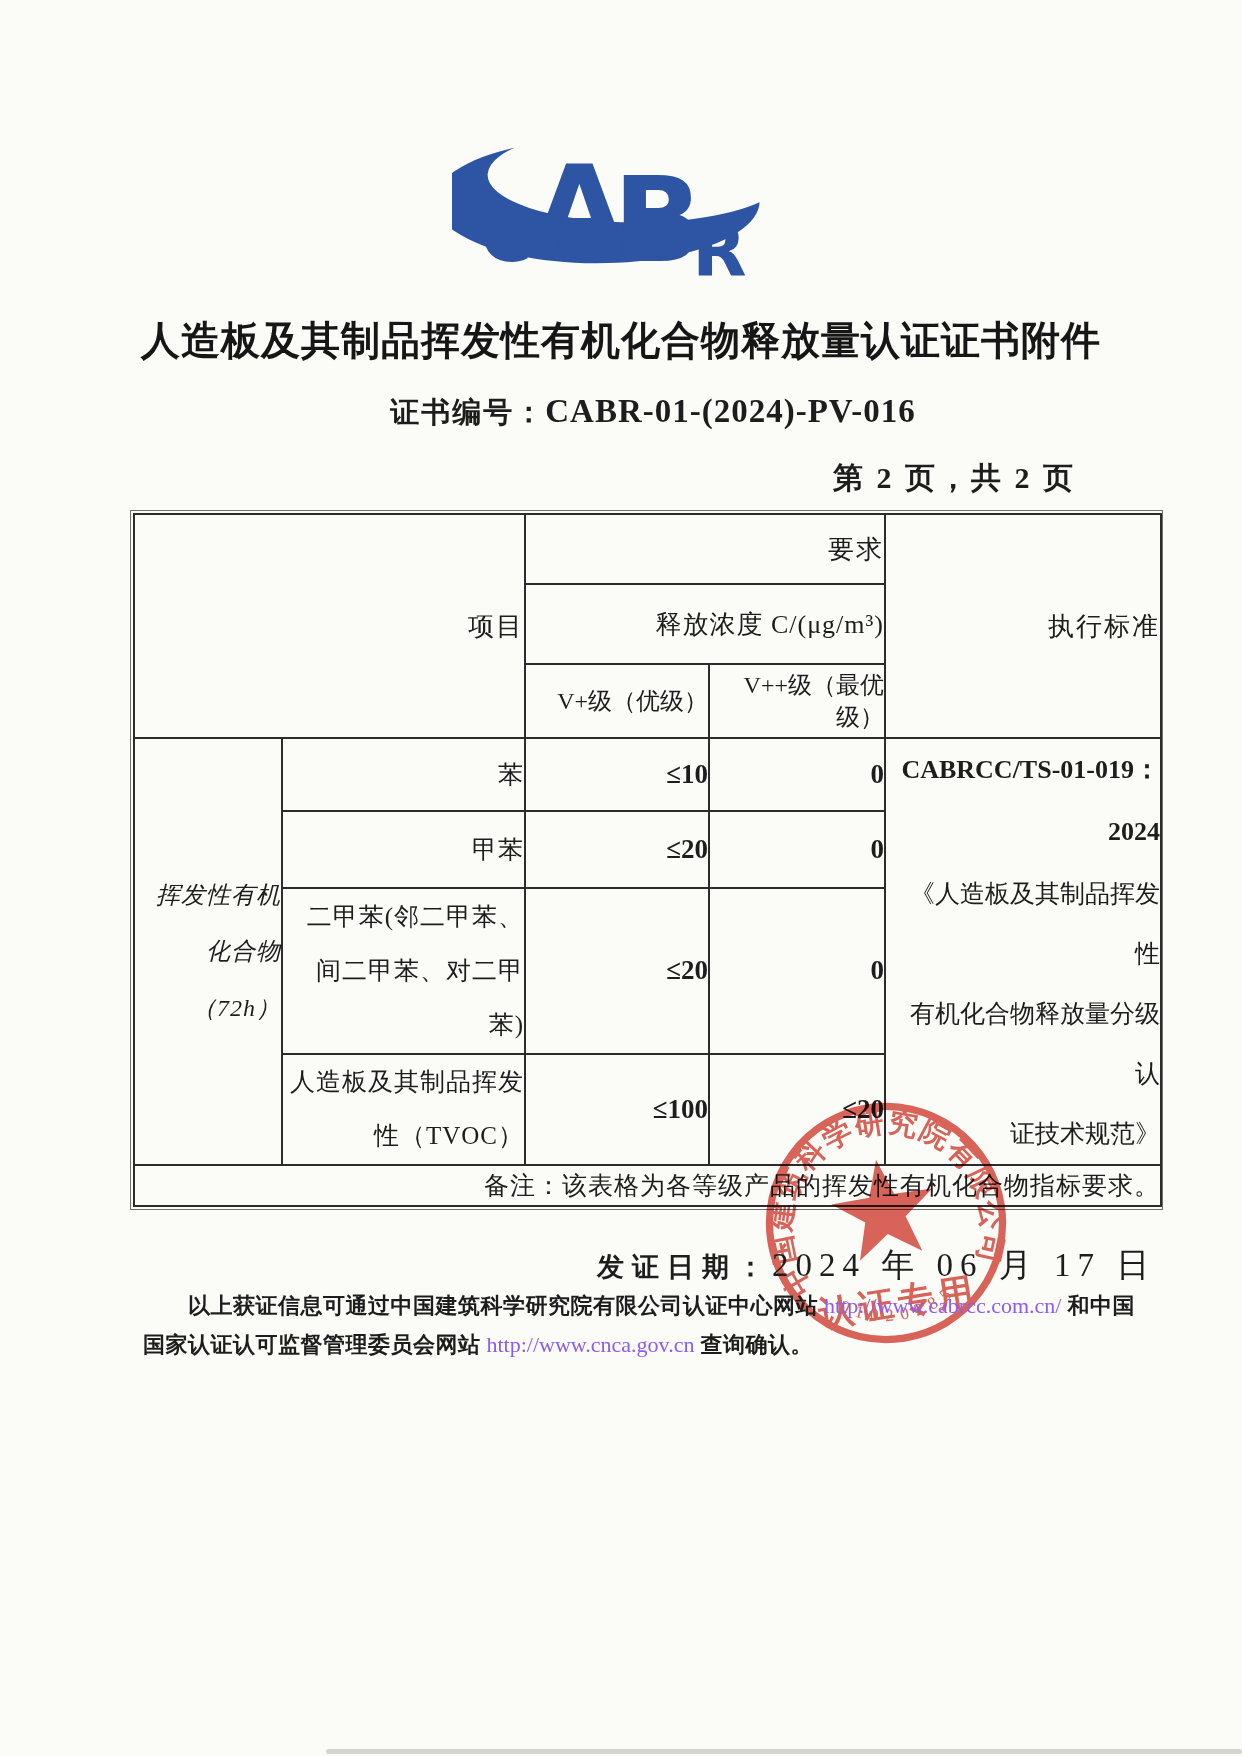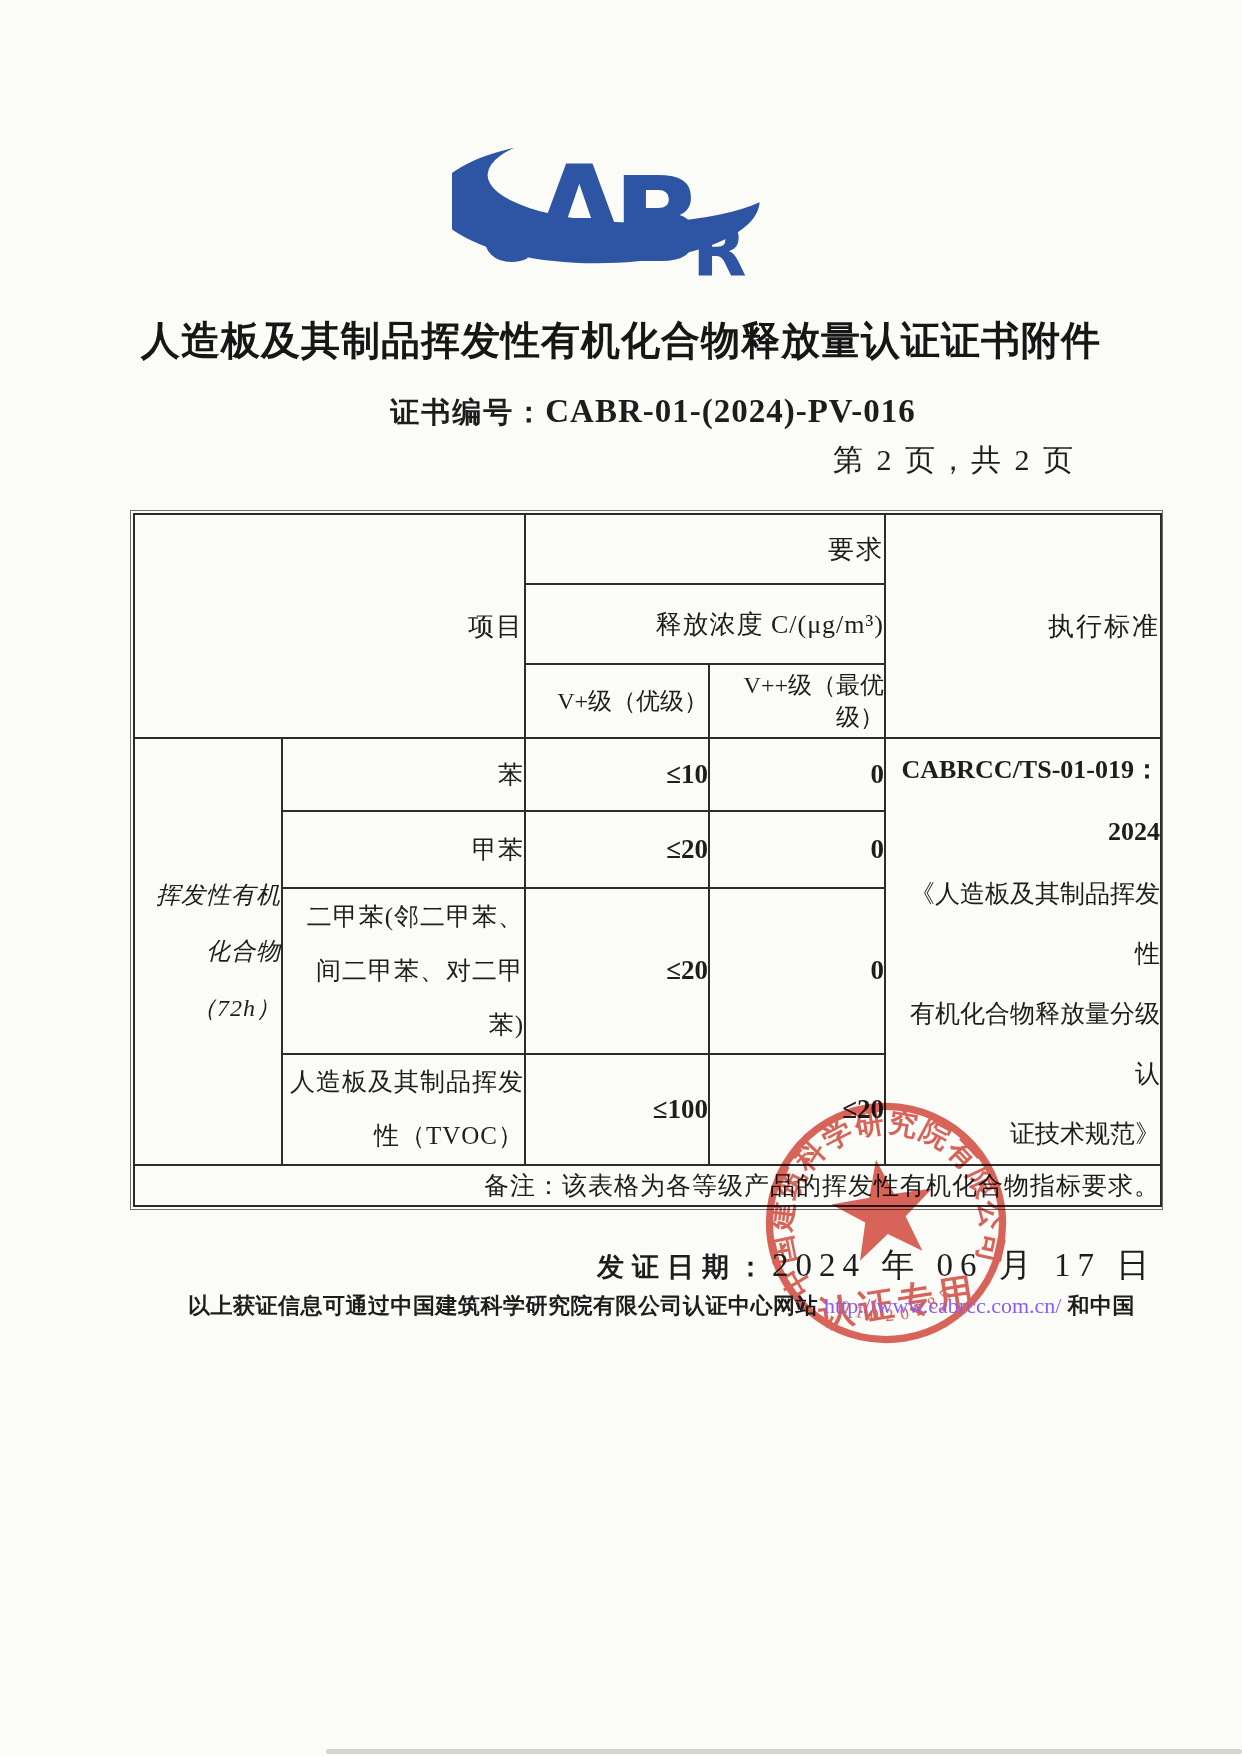--- a/index.html
+++ b/index.html
@@ -20,21 +20,21 @@
     font-size:39px;font-weight:700;letter-spacing:1px;color:#161616;
     transform:scaleY(1.02);
   }
   .cert-line{
     left:0;right:0;top:393px;text-align:center;transform:translateX(32px);
     white-space:nowrap;
   }
   .cert-label{font-size:29px;font-weight:700;letter-spacing:2px;}
   .cert-number{font-size:33px;font-weight:700;letter-spacing:1px;}
   .page-indicator{
-    top:440px;right:166px;font-size:30px;font-weight:400;letter-spacing:3px;
+    top:458px;right:166px;font-size:30px;font-weight:700;letter-spacing:3px;
   }
 
   
   .table-wrap{
     left:130px;top:510px;width:1027px;
     border:1px solid #6f6f6d;padding:2px;background:transparent;
   }
   table.doc-table{
     border-collapse:collapse;table-layout:fixed;width:100%;
   }
@@ -186,15 +186,18 @@
 </div>
 
 <div class="abs date-line">
   <span class="date-label">发证日期：</span><span class="date-value">2024 年 06 月 17 日</span>
 </div>
 
 <div class="abs footer">
   <div class="l1">
     <span>以上获证信息可通过中国建筑科学研究院有限公司认证中心网站 </span><a>http://www.cabrcc.com.cn/</a><span> 和中国</span>
   </div>
+  <div class="l2">
+    <span>国家认证认可监督管理委员会网站 </span><a>http://www.cnca.gov.cn</a><span> 查询确认。</span>
+  </div>
 </div>
 
 <div class="abs scan-streak"></div>
 
 </body></html>

